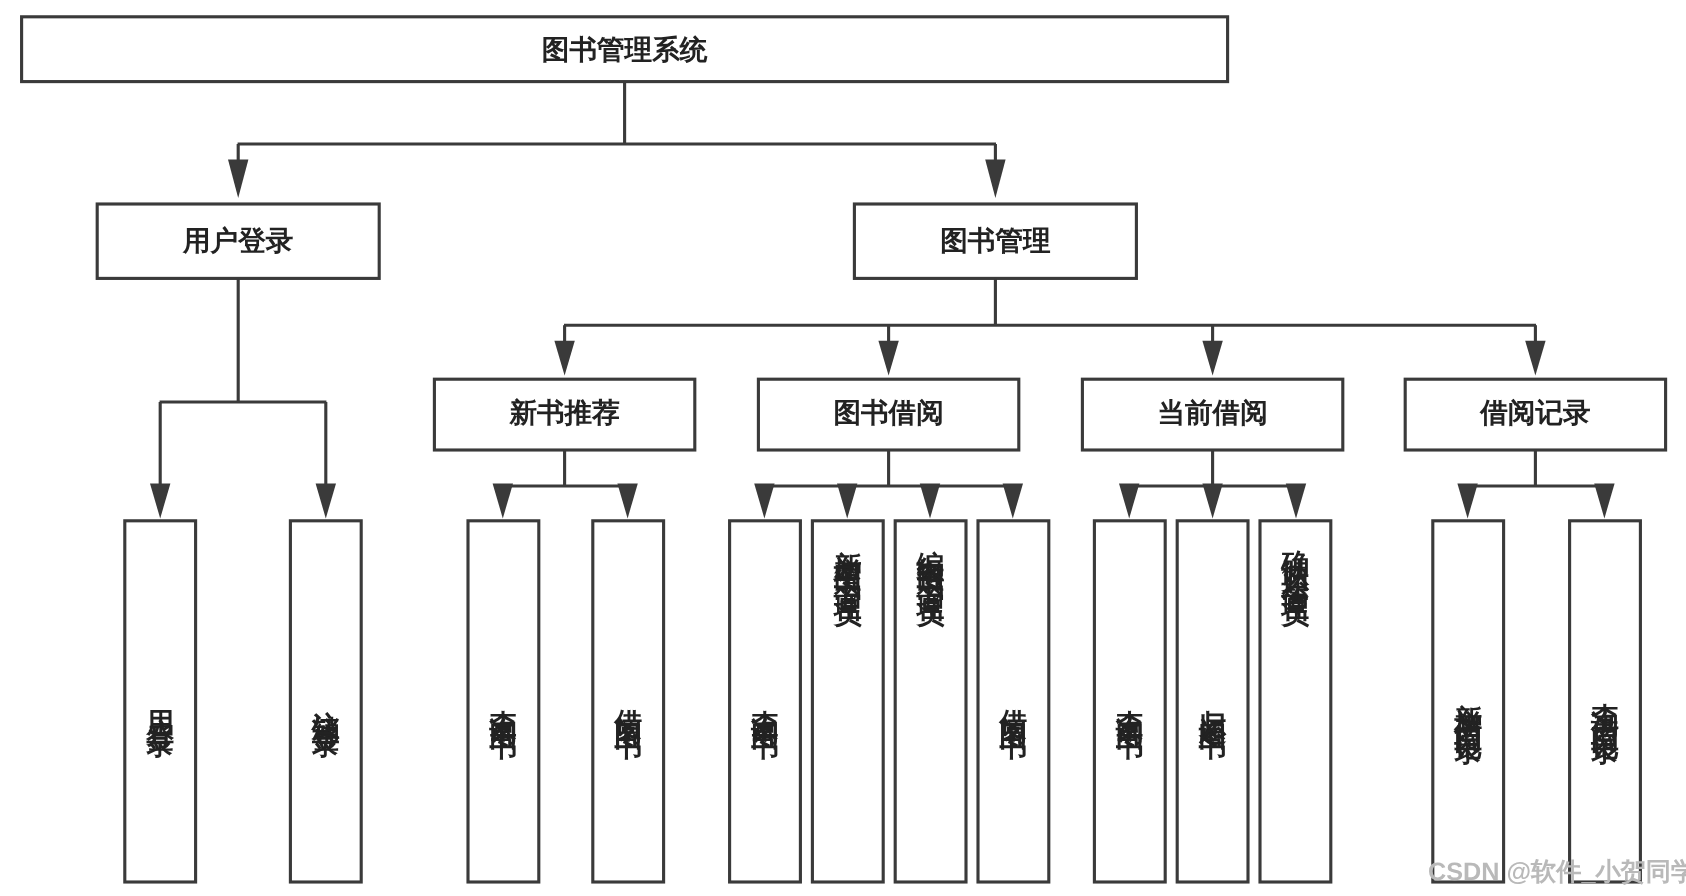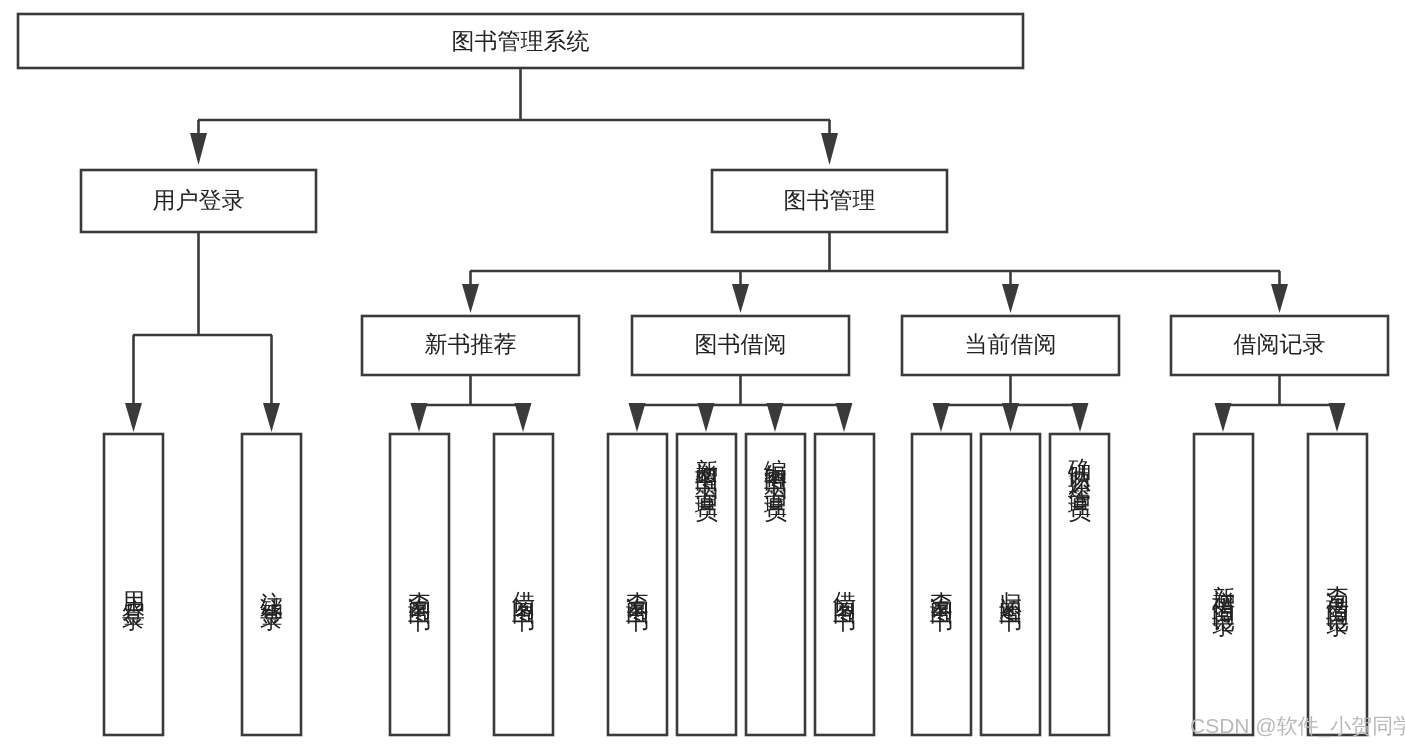--- a/index.html
+++ b/index.html
@@ -9,20 +9,21 @@
   }
   body {
     font-family: "Liberation Sans", "DejaVu Sans", sans-serif;
   }
   #diagram-root {
     position: relative;
     width: 1405px;
     height: 747px;
     background: #ffffff;
     overflow: hidden;
+    font-weight: bold;
   }
   svg.diagram-canvas {
     position: absolute;
     left: 0;
     top: 0;
     width: 1405px;
     height: 747px;
     display: block;
   }
   .node-box {

